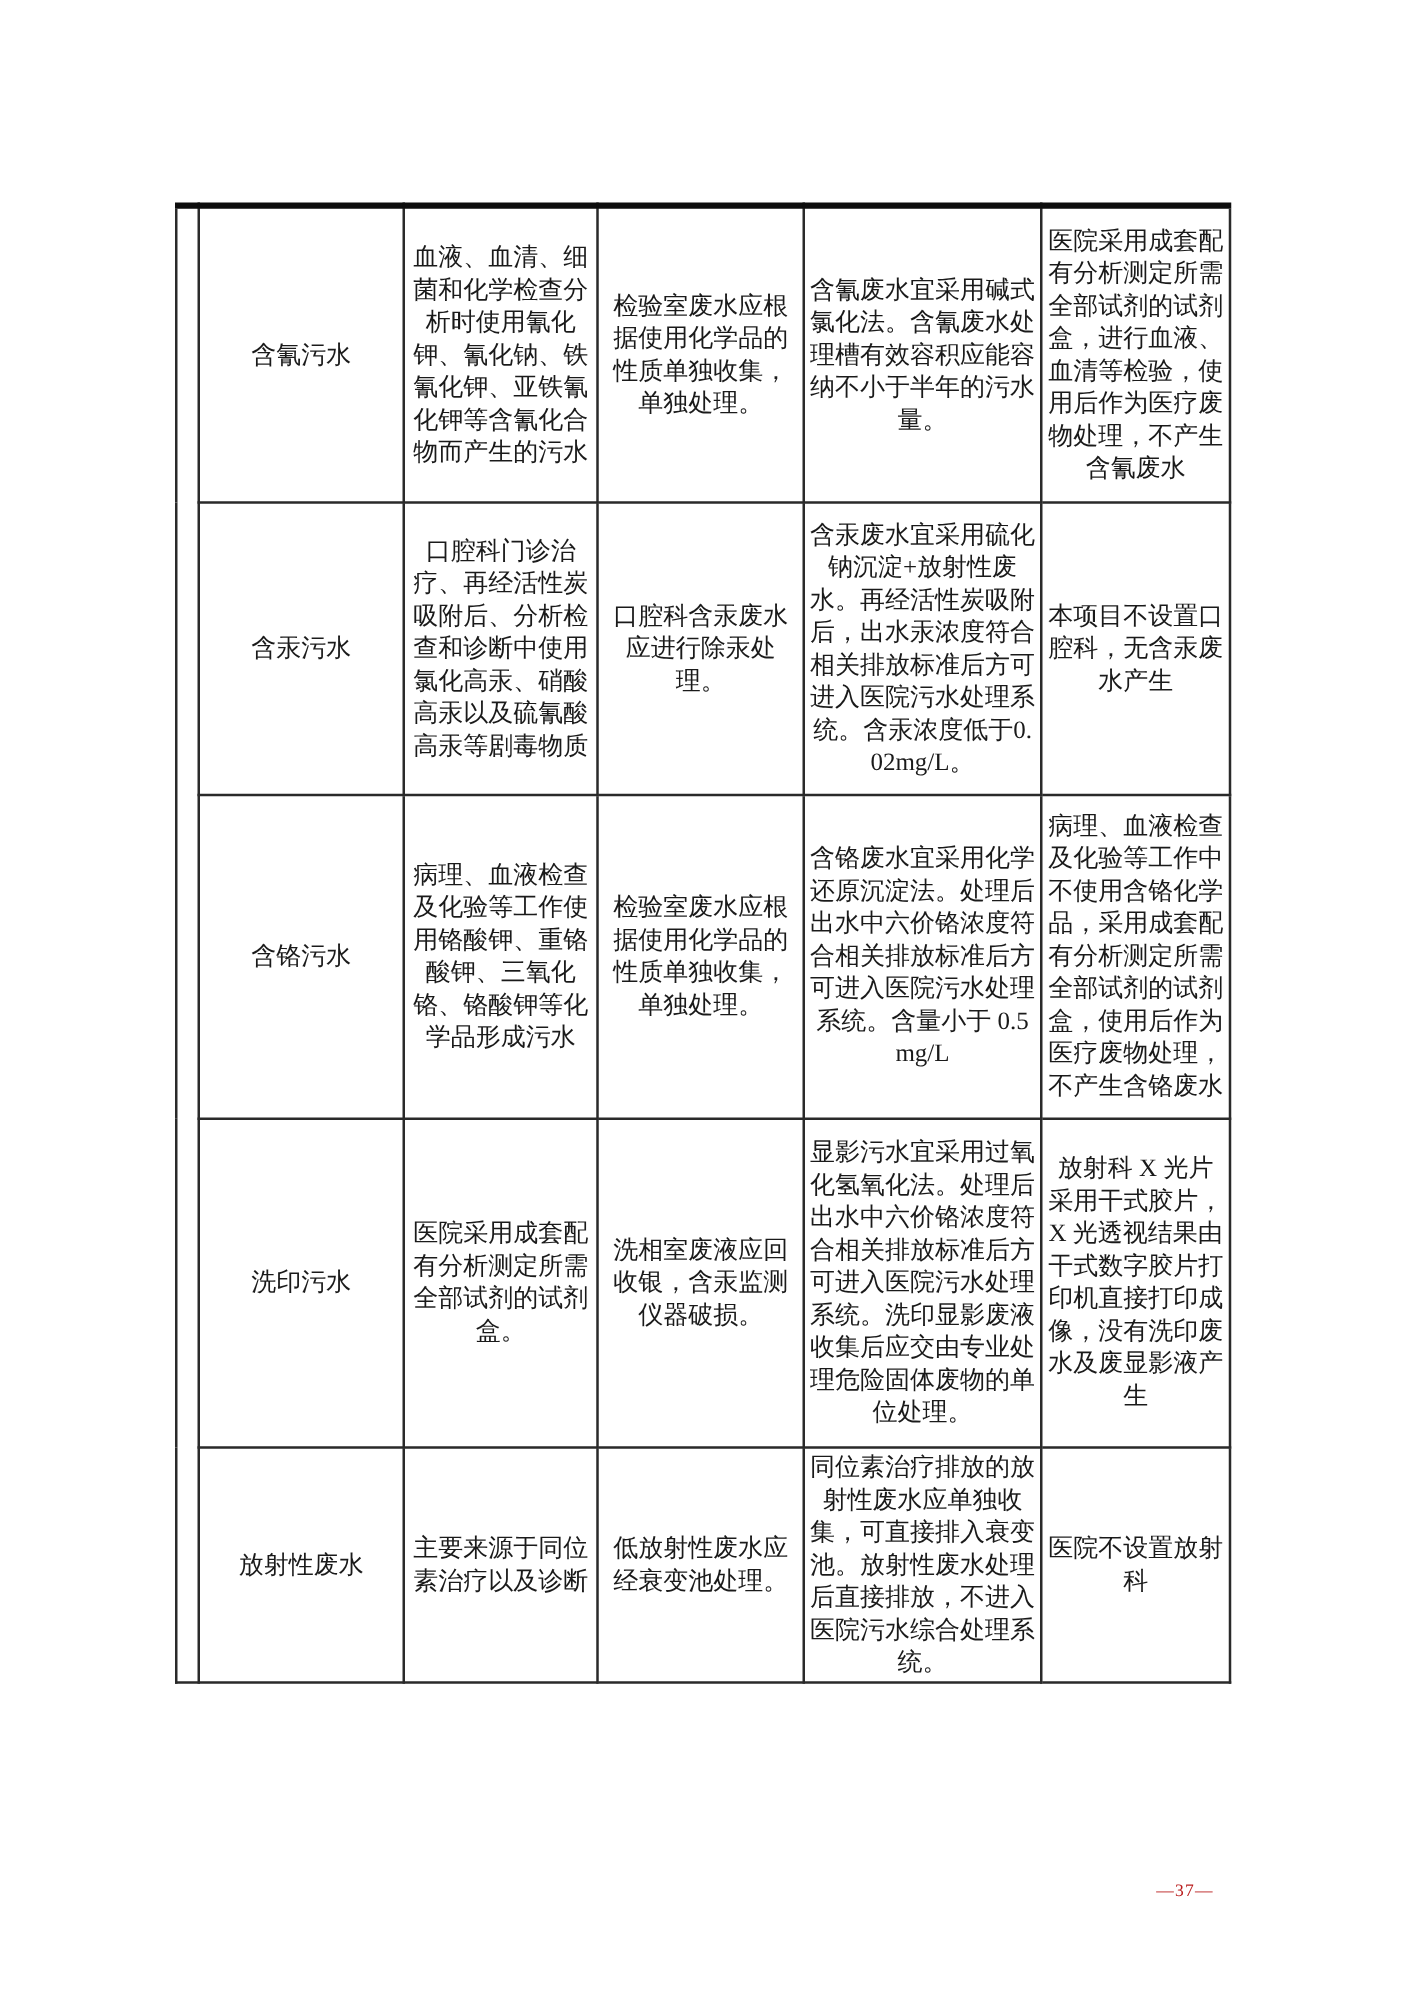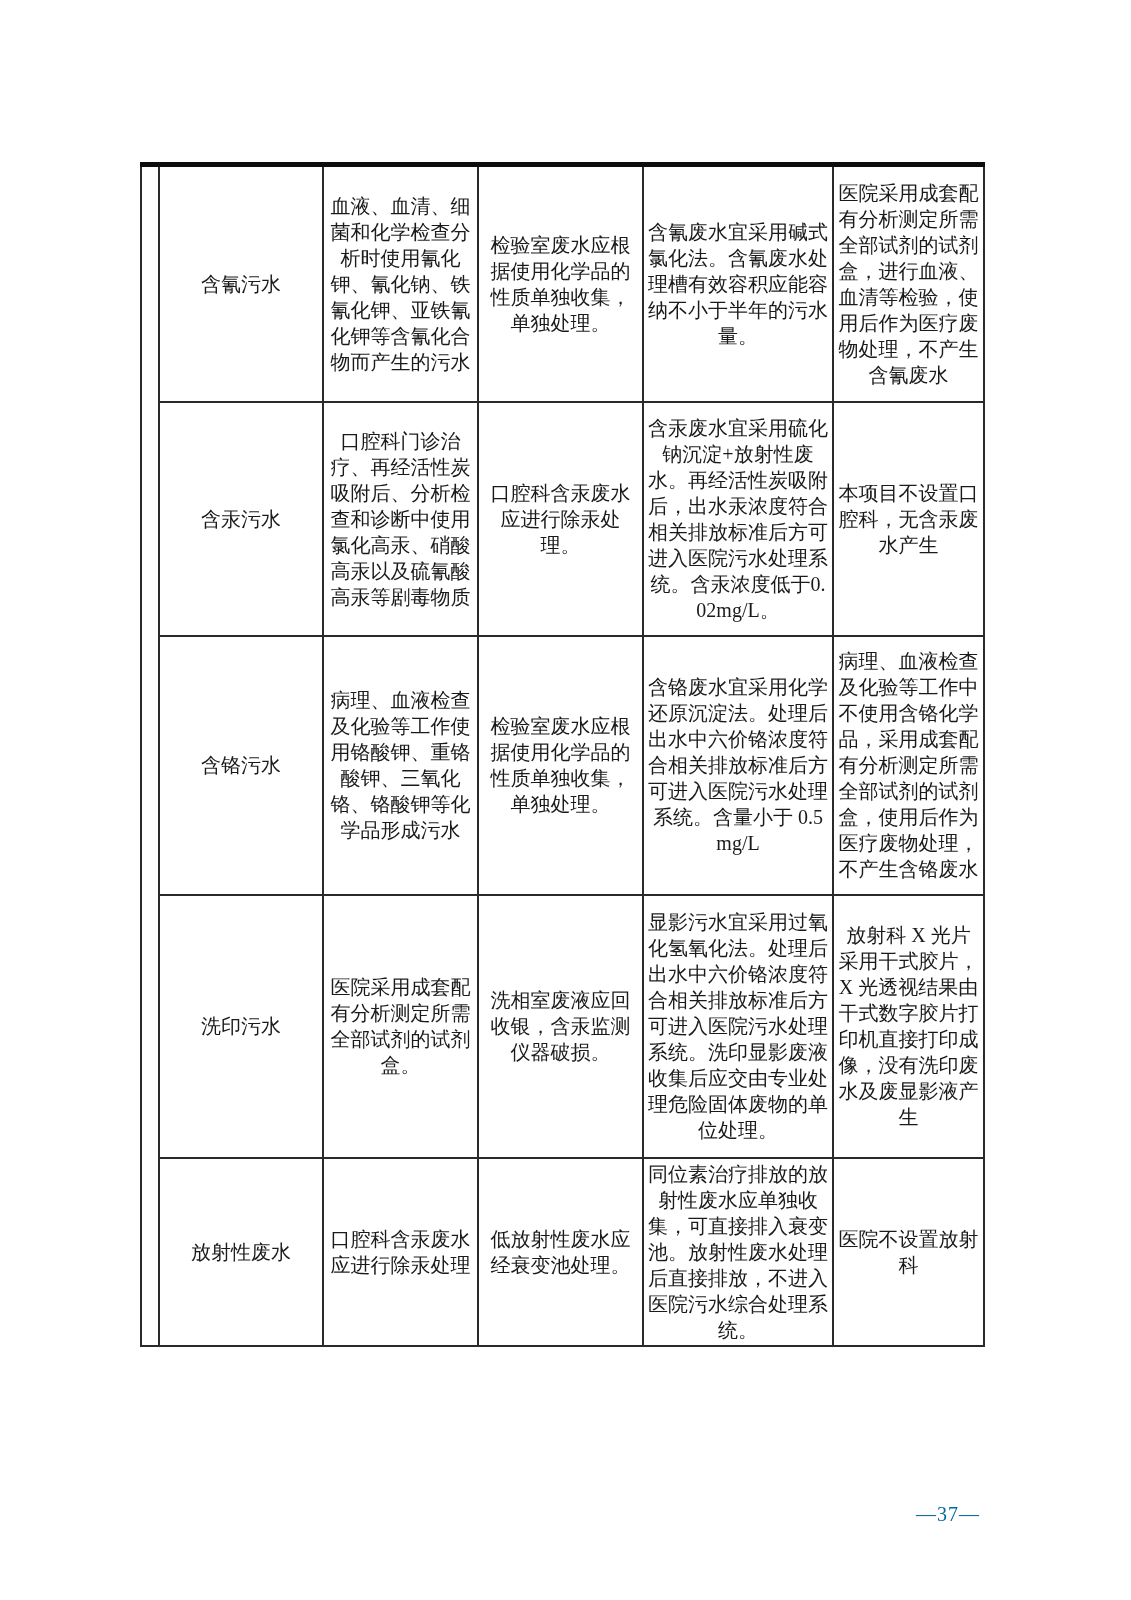--- a/index.html
+++ b/index.html
@@ -47,23 +47,23 @@
   tr.r1 { height: 234px; }
   tr.r2 { height: 259px; }
   tr.r3 { height: 263px; }
   tr.r4 { height: 180px; }
   .page-number {
     position: absolute;
     left: 893px;
     top: 1500px;
     width: 110px;
     text-align: center;
-    font-size: 20px;
+    font-size: 14px;
     line-height: 28px;
-    color: #0369a1;
+    color: #b91c1c;
     letter-spacing: 1px;
   }
 </style>
 </head>
 <body>
 
 <div class="page">
 
   <table class="doc-table">
     <colgroup>
@@ -99,21 +99,21 @@
       </tr>
       <tr class="r3">
         <td class="cell-label">洗印污水</td>
         <td class="cell-source">医院采用成套配有分析测定所需全部试剂的试剂盒。</td>
         <td class="cell-req">洗相室废液应回收银，含汞监测仪器破损。</td>
         <td class="cell-treat">显影污水宜采用过氧化氢氧化法。处理后出水中六价铬浓度符合相关排放标准后方可进入医院污水处理系统。洗印显影废液收集后应交由专业处理危险固体废物的单位处理。</td>
         <td class="cell-note">放射科 X 光片采用干式胶片，X 光透视结果由干式数字胶片打印机直接打印成像，没有洗印废水及废显影液产生</td>
       </tr>
       <tr class="r4">
         <td class="cell-label">放射性废水</td>
-        <td class="cell-source">口腔科含汞废水应进行除汞处理</td>
+        <td class="cell-source">主要来源于同位素治疗以及诊断</td>
         <td class="cell-req">低放射性废水应经衰变池处理。</td>
         <td class="cell-treat">同位素治疗排放的放射性废水应单独收集，可直接排入衰变池。放射性废水处理后直接排放，不进入医院污水综合处理系统。</td>
         <td class="cell-note">医院不设置放射科</td>
       </tr>
     </tbody>
   </table>
 
   <div class="page-number">—37—</div>
 
 </div>

